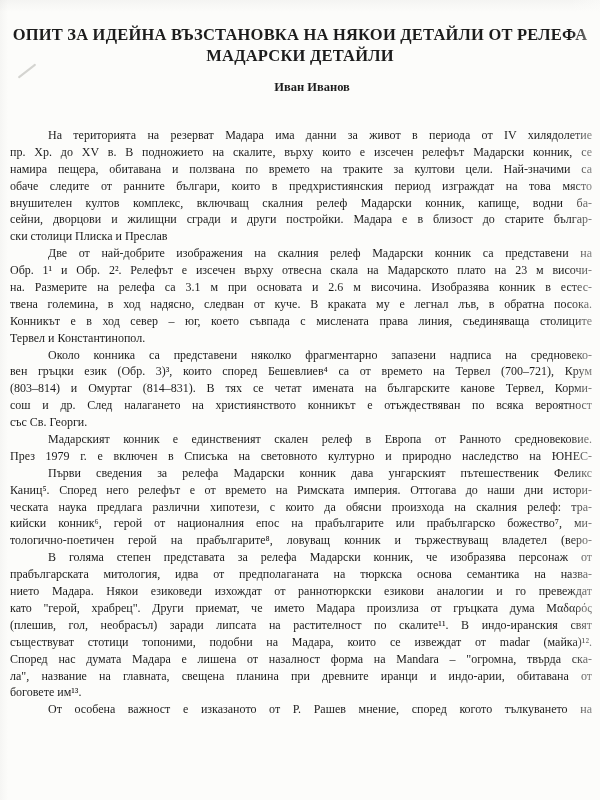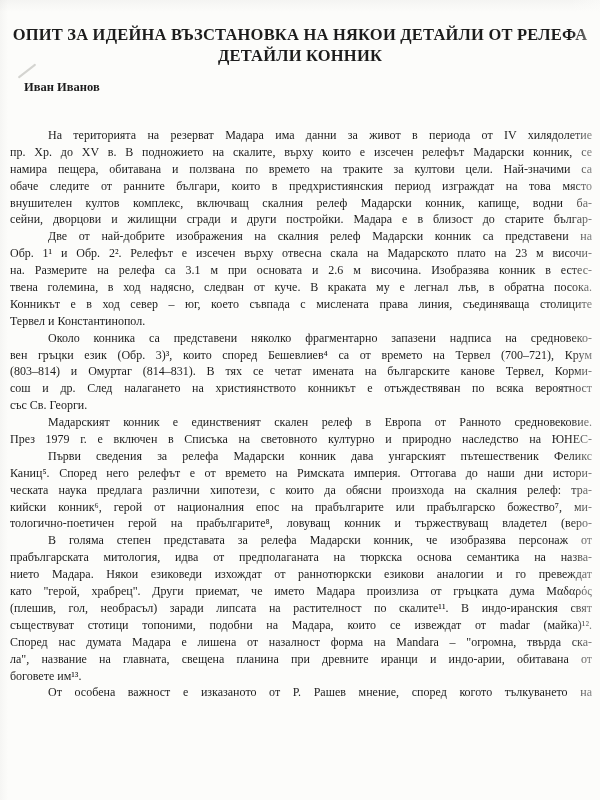--- a/index.html
+++ b/index.html
@@ -27,21 +27,21 @@
   .title{
     position:absolute;top:24px;left:0;right:0;
     text-align:center;
     font-weight:bold;
     font-size:16.5px;
     line-height:21px;
     letter-spacing:0.2px;
   }
   .author{
     position:absolute;top:80px;left:0;right:0;
-    text-align:left;
+    text-align:center;
     font-weight:bold;
     font-size:12.5px;
     padding-left:24px;
   }
   .body-text{
     position:absolute;top:127px;left:10px;right:8px;
     font-size:12px;
   }
   .para{margin:0;padding:0;}
   .line{
@@ -74,33 +74,34 @@
   }
 </style>
 </head>
 <body>
 
 <div class="page">
   <div class="pencil-mark"></div>
 
   <h1 class="title" style="margin:0;">
     <span>ОПИТ ЗА ИДЕЙНА ВЪЗСТАНОВКА НА НЯКОИ ДЕТАЙЛИ ОТ РЕЛЕФА</span><br>
-    <span>ДЕТАЙЛИ КОННИК</span>
+    <span>МАДАРСКИ ДЕТАЙЛИ</span>
   </h1>
 
   <div class="author">Иван Иванов</div>
 
   <div class="body-text">
       <div class="para">
         <div class="line first">На територията на резерват Мадара има данни за живот в периода от IV хилядолетие</div>
         <div class="line">пр. Хр. до XV в. В подножието на скалите, върху които е изсечен релефът Мадарски конник, се</div>
         <div class="line">намира пещера, обитавана и ползвана по времето на траките за култови цели. Най-значими са</div>
         <div class="line">обаче следите от ранните българи, които в предхристиянския период изграждат на това място</div>
         <div class="line">внушителен култов комплекс, включващ скалния релеф Мадарски конник, капище, водни ба-</div>
         <div class="line">сейни, дворцови и жилищни сгради и други постройки. Мадара е в близост до старите българ-</div>
+        <div class="line last">ски столици Плиска и Преслав</div>
       </div>
       <div class="para">
         <div class="line first">Две от най-добрите изображения на скалния релеф Мадарски конник са представени на</div>
         <div class="line">Обр. 1¹ и Обр. 2². Релефът е изсечен върху отвесна скала на Мадарското плато на 23 м височи-</div>
         <div class="line">на. Размерите на релефа са 3.1 м при основата и 2.6 м височина. Изобразява конник в естес-</div>
         <div class="line">твена големина, в ход надясно, следван от куче. В краката му е легнал лъв, в обратна посока.</div>
         <div class="line">Конникът е в ход север – юг, което съвпада с мислената права линия, съединяваща столиците</div>
         <div class="line last">Тервел и Константинопол.</div>
       </div>
       <div class="para">

